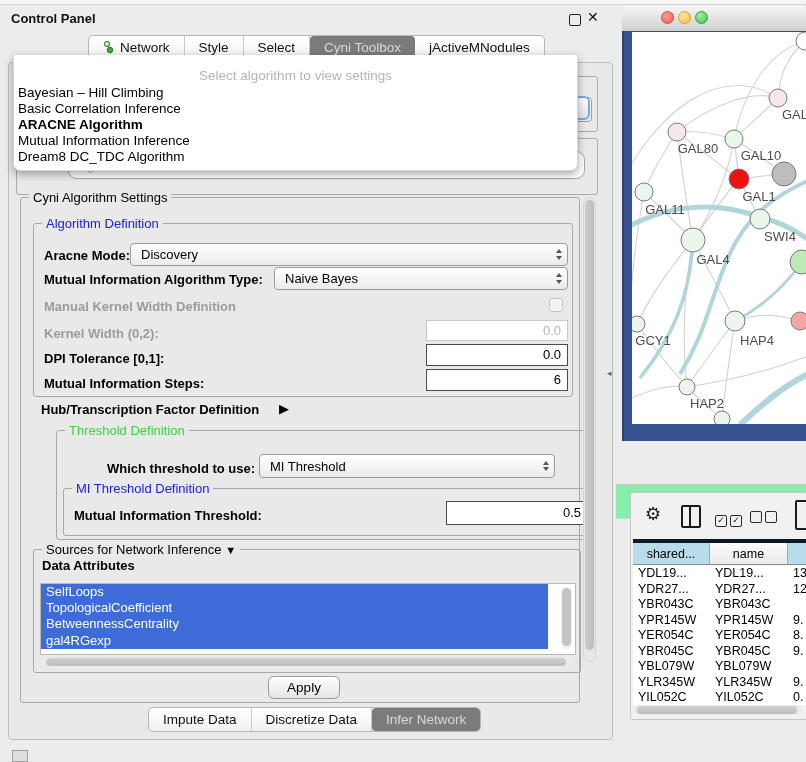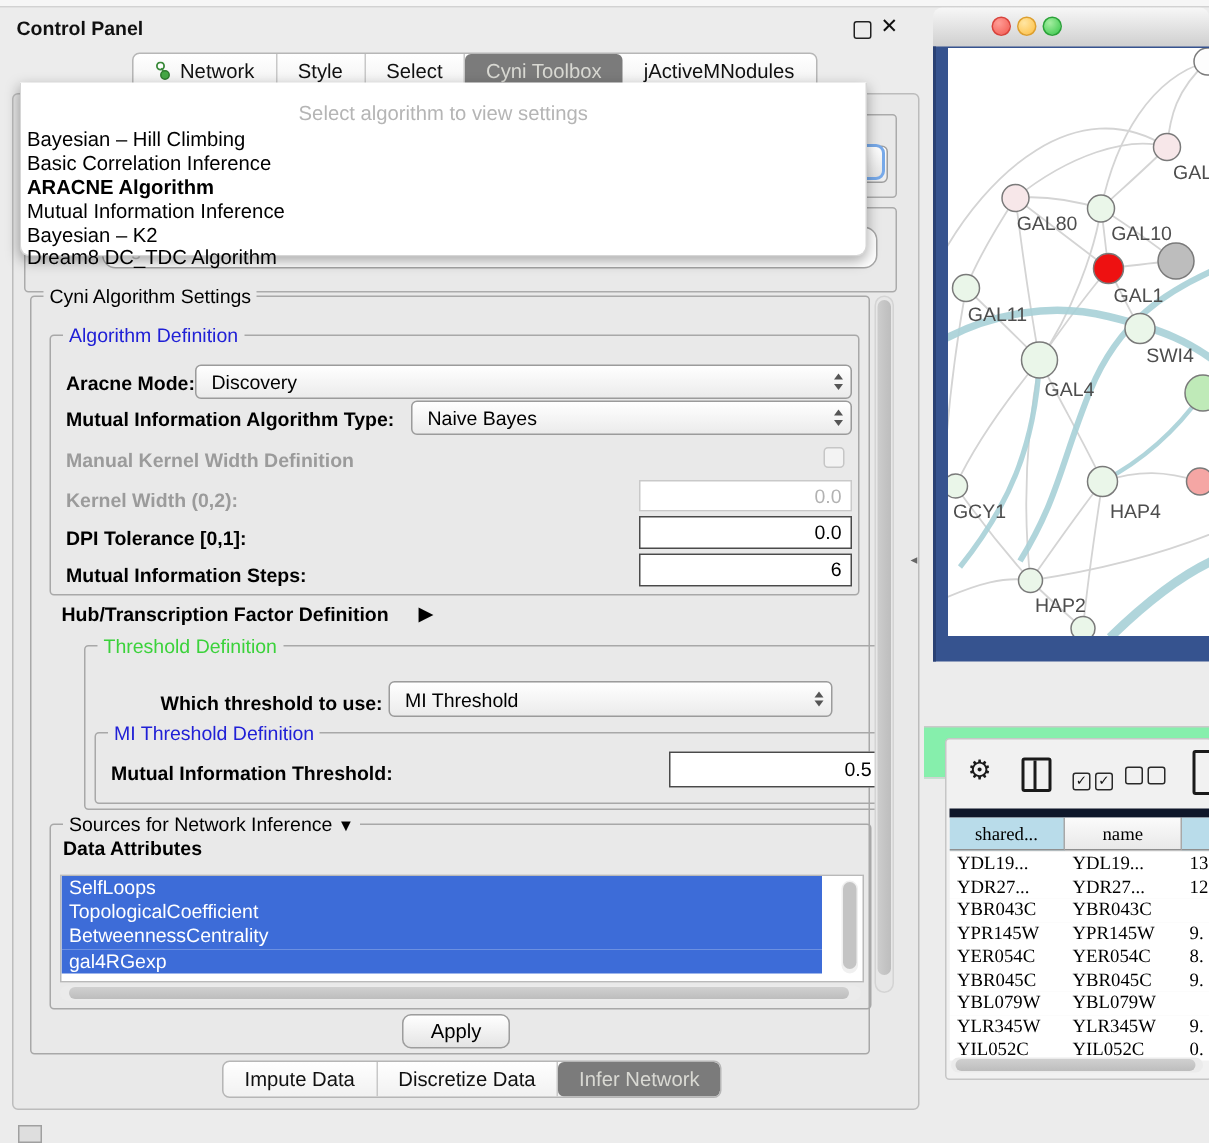--- a/index.html
+++ b/index.html
@@ -93,21 +93,21 @@
   #table-panel{left:630px;top:492px;width:176px;height:226px;background:#f1f1f1;border:1px solid #c6c6c6;border-radius:3px;overflow:hidden;}
   .tp-toolbar-icon{position:absolute;}
   #gear-icon{left:14px;top:10px;font-size:18px;color:#1a1a1a;}
   #columns-icon{left:50px;top:12px;width:16px;height:19px;border:2px solid #1a1a1a;border-radius:2px;}
   #columns-icon:before{content:"";position:absolute;left:6px;top:0;width:2px;height:100%;background:#1a1a1a;}
   .cb{display:inline-block;width:10px;height:10px;border:1.5px solid #2a2a2a;border-radius:2px;margin-right:3px;font-size:9px;line-height:9px;text-align:center;color:#111;font-weight:bold;}
   #cb-checked{left:84px;top:18px;}
   #cb-unchecked{left:119px;top:18px;}
   #doc-icon{left:164px;top:7px;width:18px;height:26px;border:2px solid #1a1a1a;border-radius:2px 6px 2px 2px;background:#f1f1f1;}
 
-  #data-table{position:absolute;left:2px;top:46px;width:174px;height:162px;overflow:hidden;border-top:6px solid #0f172a;font-family:Liberation Serif, serif;}
+  #data-table{position:absolute;left:2px;top:46px;width:174px;height:162px;overflow:hidden;border-top:4px solid #0f172a;}
   .th{position:absolute;top:0;height:22px;line-height:22px;text-align:center;font-size:12.5px;border-right:1px solid #a8a8a8;border-bottom:1px solid #8f8f8f;box-sizing:border-box;background:linear-gradient(#fbfbfb,#e9e9e9);}
   .th.hl{background:#b9dcea;}
   .tr{position:absolute;height:15.5px;line-height:15.5px;white-space:nowrap;background:#fff;width:240px;}
   .td{position:absolute;top:0;height:15.5px;padding-left:5px;font-size:12.5px;box-sizing:border-box;overflow:hidden;}
   #tp-hscroll{position:absolute;left:3px;top:212px;width:168px;height:10px;background:#ebebeb;border-radius:5px;}
   #tp-hscroll .hscroll-thumb{left:3px;width:160px;}
 </style>
 </head>
 <body>
 
@@ -152,21 +152,20 @@
   <div id="frag-group2" class="abs frag-group"></div>
   <div id="frag-combo2" class="abs">gal-filtered.sif default node</div>
 
   <div id="popup" class="abs">
     <div id="popup-hint">Select algorithm to view settings</div>
     <div id="popup-items">
         <div class="popup-item">Bayesian – Hill Climbing</div>
         <div class="popup-item">Basic Correlation Inference</div>
         <div class="popup-item bold">ARACNE Algorithm</div>
         <div class="popup-item">Mutual Information Inference</div>
-        <div class="popup-item">Bayesian – K2</div>
         <div class="popup-item">Dream8 DC_TDC Algorithm</div>
       </div>
   </div>
 
   <div id="settings-group" class="abs group">
     <span class="group-title">Cyni Algorithm Settings</span>
 
     <div class="group" style="position:absolute;left:12px;top:25px;width:538px;height:172px;">
       <span class="group-title title-blue">Algorithm Definition</span>
 

